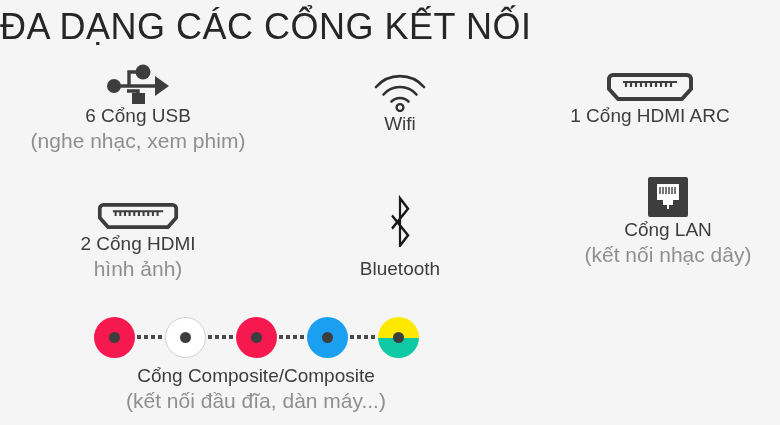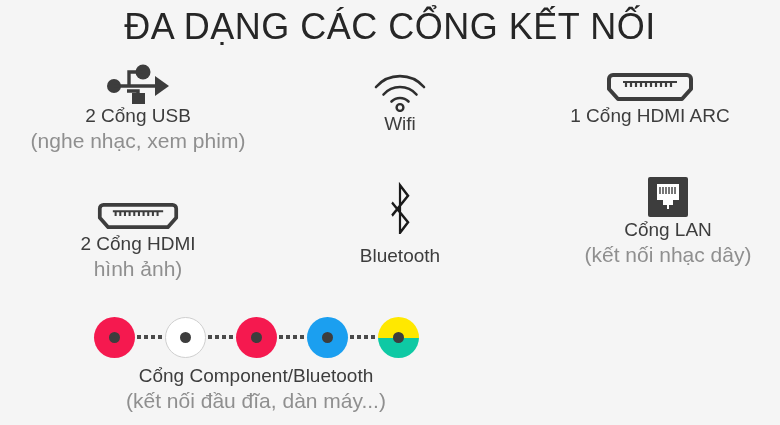--- a/index.html
+++ b/index.html
@@ -18,21 +18,21 @@
   .stage {
     position: relative;
     width: 780px;
     height: 425px;
   }
   .title {
     position: absolute;
     left: 0;
     top: 6px;
     width: 780px;
-    text-align: center;
+    text-align: left;
     font-size: 36px;
     letter-spacing: 0.5px;
     color: #262626;
     font-weight: 400;
     white-space: nowrap;
   }
   .block {
     position: absolute;
     text-align: center;
   }
@@ -53,21 +53,21 @@
     color: #8f8f8f;
     line-height: 1.25;
   }
   .sub-nowrap { white-space: nowrap; }
 
   
   #usb-block      { left: 8px;   top: 60px;  width: 260px; }
   #wifi-block     { left: 320px; top: 68px;  width: 160px; }
   #hdmiarc-block  { left: 520px; top: 60px;  width: 260px; }
   #hdmi-block     { left: 0px;   top: 188px; width: 276px; }
-  #bt-block       { left: 310px; top: 172px; width: 180px; }
+  #bt-block       { left: 310px; top: 185px; width: 180px; }
   #lan-block      { left: 560px; top: 174px; width: 216px; }
   #comp-block     { left: 86px;  top: 314px; width: 340px; }
   #optical-block  { left: 418px; top: 294px; width: 330px; }
 
   
   .conn-row {
     display: flex;
     align-items: center;
     justify-content: center;
     gap: 0px;
@@ -133,21 +133,21 @@
           <circle cx="9" cy="22" r="7" stroke="none"></circle>
           <circle cx="38" cy="8" r="7.5" stroke="none"></circle>
           <path d="M9 22 H56" stroke-width="3.4" fill="none"></path>
           <path d="M38 8 L24 8 L24 22" stroke-width="3.4" fill="none" stroke-linejoin="miter"></path>
           <path d="M33 35 L33 27 L22 27" stroke-width="3.4" fill="none" stroke-linejoin="miter"></path>
           <rect x="27" y="29" width="13" height="11" stroke="none"></rect>
           <path d="M50 12 L64 22 L50 32 Z" stroke="none"></path>
         </g>
       </svg>
     </div>
-    <div class="lbl">2 Cổng USB</div>
+    <div class="lbl">6 Cổng USB</div>
     <div class="sub sub-nowrap usb-sub">(nghe nhạc, xem phim)</div>
   </div>
 
   <div class="block" id="wifi-block">
     <div class="icon-wrap">
       <svg width="58" height="42" viewBox="0 0 58 42" aria-hidden="true">
         <g fill="none" stroke="#2e2e2e" stroke-width="2.6" stroke-linecap="round">
           <path d="M5 17 A32 32 0 0 1 53 17"></path>
           <path d="M12.5 24.5 A22 22 0 0 1 45.5 24.5"></path>
           <path d="M20.5 31.5 A12 12 0 0 1 37.5 31.5"></path>
@@ -233,18 +233,18 @@
         </span>
       <span class="plug" style="background:#1b9ff0"></span>
       <span class="dots">
           <i></i>
           <i></i>
           <i></i>
           <i></i>
         </span>
       <span class="plug split"></span>
     </div>
-    <div class="lbl comp-text">Cổng Component/Bluetooth</div>
+    <div class="lbl comp-text">Cổng Composite/Composite</div>
     <div class="sub sub-nowrap">(kết nối đầu đĩa, dàn máy...)</div>
   </div>
 
 
 </div>
 
 </body></html>

